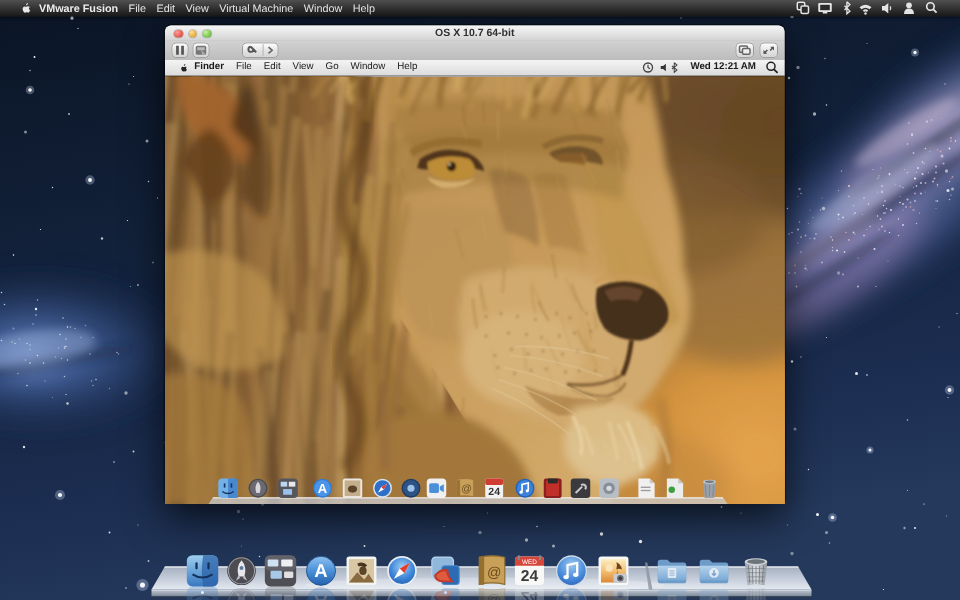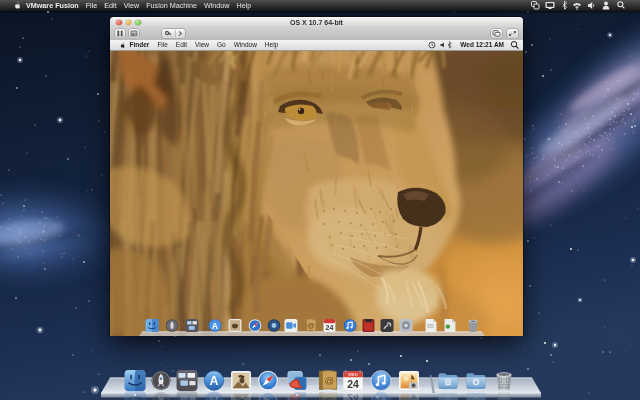--- a/index.html
+++ b/index.html
@@ -518,21 +518,21 @@
 
 <div id="hostbar">
  <div class="hb-left">
   <svg width="15" height="11" viewBox="0 0 15 11" style="display:block">
           <path d="M11.18 4.28c-.26.2-.87.55-.87 1.32 0 .9.77 1.22.8 1.23-.01.04-.13.45-.42.86-.26.37-.54.74-.96.74s-.53-.25-1.02-.25c-.47 0-.64.26-1.03.26-.41 0-.7-.39-.97-.77C6.4 7.2 6.14 6.52 6.14 5.87c0-1.04.68-1.6 1.35-1.6.42 0 .77.28 1.03.28.25 0 .64-.3 1.11-.3.18 0 .82.02 1.25.62-.03.02.17-.3.3-.59zM9.4 3.05c.2-.24.35-.58.35-.92 0-.05 0-.1-.01-.13-.33.01-.73.22-.97.5-.19.21-.36.55-.36.89 0 .05.01.1.01.12.02 0 .05.01.08.01.3 0 .67-.2.9-.47z" fill="#e8e8e8" transform="translate(1.8,-0.1) scale(1.02)"></path>
         </svg>
   <span class="hb b">VMware Fusion</span>
         <span class="hb">File</span>
         <span class="hb">Edit</span>
         <span class="hb">View</span>
-        <span class="hb">Fusion Machine</span>
+        <span class="hb">Virtual Machine</span>
         <span class="hb">Window</span>
         <span class="hb">Help</span>
  </div>
  <div class="hb-right">
         <svg width="104" height="11" viewBox="0 0 104 11" xmlns="http://www.w3.org/2000/svg" style="display:block">
 <g fill="#e4e4e4" stroke="none">
  <g transform="translate(0,0)">
               <rect x="1.5" y="1.5" width="5" height="5" rx="1" fill="none" stroke="#e4e4e4" stroke-width="1"></rect>
               <rect x="4" y="4" width="5" height="5" rx="1" fill="#2a2a2a" stroke="#e4e4e4" stroke-width="1"></rect>
             </g>

